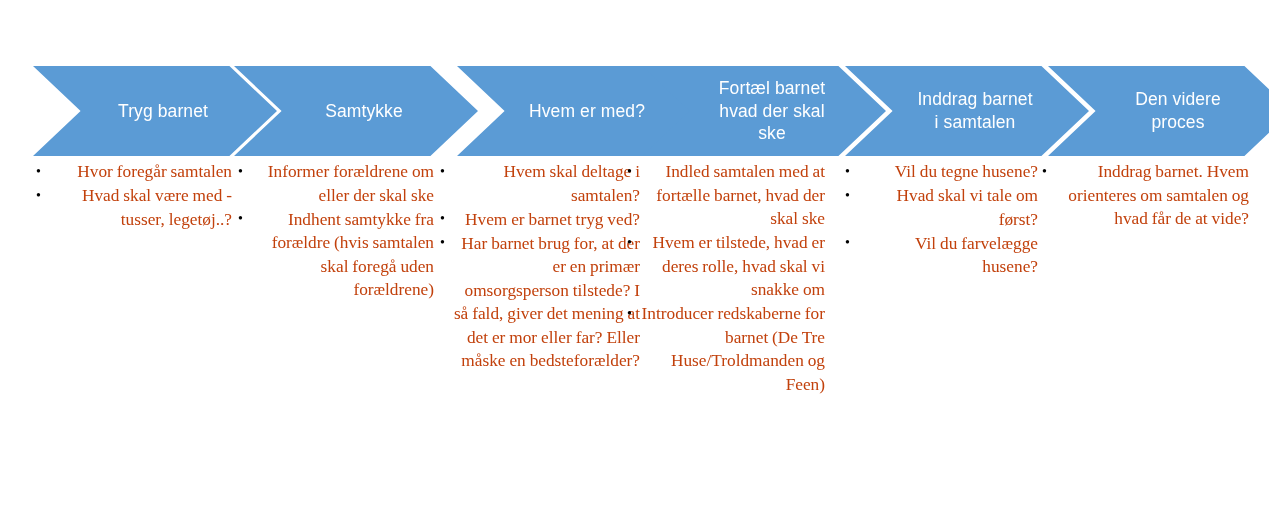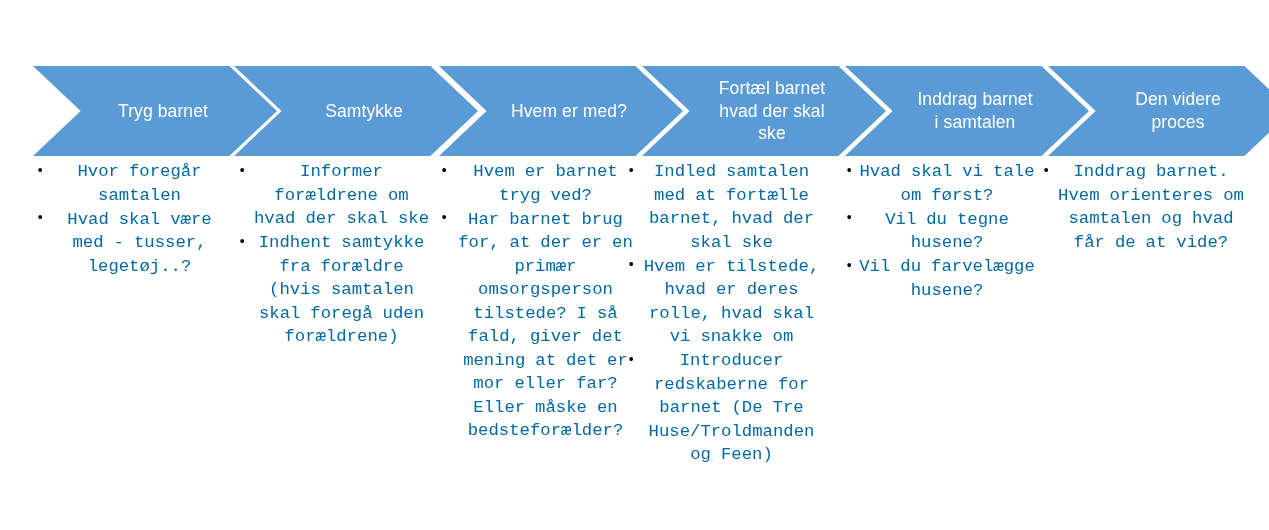--- a/index.html
+++ b/index.html
@@ -52,21 +52,21 @@
     color: #ffffff;
     font-size: 17.5px;
     line-height: 1.3;
     letter-spacing: 0.1px;
     margin-left: 16px;
     white-space: pre-line;
   }
 
   .chev-1 { left: 0px;    }
   .chev-2 { left: 201px;  }
-  .chev-3 { left: 406px;  }
+  .chev-3 { left: 424px;  }
   .chev-4 { left: 609px; justify-content: center;  }
   .chev-5 { left: 812px;  }
   .chev-6 { left: 1015px; }
 
   
   .columns {
     position: absolute;
     left: 0px;
     top: 160px;
     width: 1269px;
@@ -87,25 +87,25 @@
 
   ul.bullets {
     list-style: none;
     margin: 0;
     padding: 0;
   }
   ul.bullets > li {
     position: relative;
     padding-left: 11px;
     margin: 0 0 0.5px 0;
-    color: #0369a1;
+    color: #c2410c;
     font-size: 17.3px;
     line-height: 23.5px;
-    font-family: Liberation Mono, monospace;
-    text-align: center;
+    font-family: Liberation Serif, serif;
+    text-align: right;
     word-spacing: -0.4px;
   }
   ul.bullets > li::before {
     content: "\2022";
     position: absolute;
     left: 0;
     top: -0.5px;
     font-size: 14px;
     line-height: 23.5px;
     color: #000000;
@@ -144,44 +144,45 @@
   <div class="columns">
     <div class="column col-1">
       <ul class="bullets">
         <li>Hvor foregår samtalen</li>
         <li>Hvad skal være med - tusser, legetøj..?</li>
       </ul>
     </div>
 
     <div class="column col-2">
       <ul class="bullets">
-        <li>Informer forældrene om hvad der skal ske</li>
+        <li>Informer forældrene om eller der skal ske</li>
         <li>Indhent samtykke fra forældre (hvis samtalen skal foregå uden forældrene)</li>
       </ul>
     </div>
 
     <div class="column col-3">
       <ul class="bullets">
+        <li>Hvem skal deltage i samtalen?</li>
         <li>Hvem er barnet tryg ved?</li>
         <li>Har barnet brug for, at der er en primær omsorgsperson tilstede? I så fald, giver det mening at det er mor eller far? Eller måske en bedsteforælder?</li>
       </ul>
     </div>
 
     <div class="column col-4">
       <ul class="bullets">
         <li>Indled samtalen med at fortælle barnet, hvad der skal ske</li>
         <li>Hvem er tilstede, hvad er deres rolle, hvad skal vi snakke om</li>
         <li>Introducer redskaberne for barnet (De Tre Huse/Troldmanden og Feen)</li>
       </ul>
     </div>
 
     <div class="column col-5">
       <ul class="bullets">
+        <li>Vil du tegne husene?</li>
         <li>Hvad skal vi tale om først?</li>
-        <li>Vil du tegne husene?</li>
         <li>Vil du farvelægge husene?</li>
       </ul>
     </div>
 
     <div class="column col-6">
       <ul class="bullets">
         <li>Inddrag barnet. Hvem orienteres om samtalen og hvad får de at vide?</li>
       </ul>
     </div>
   </div>

